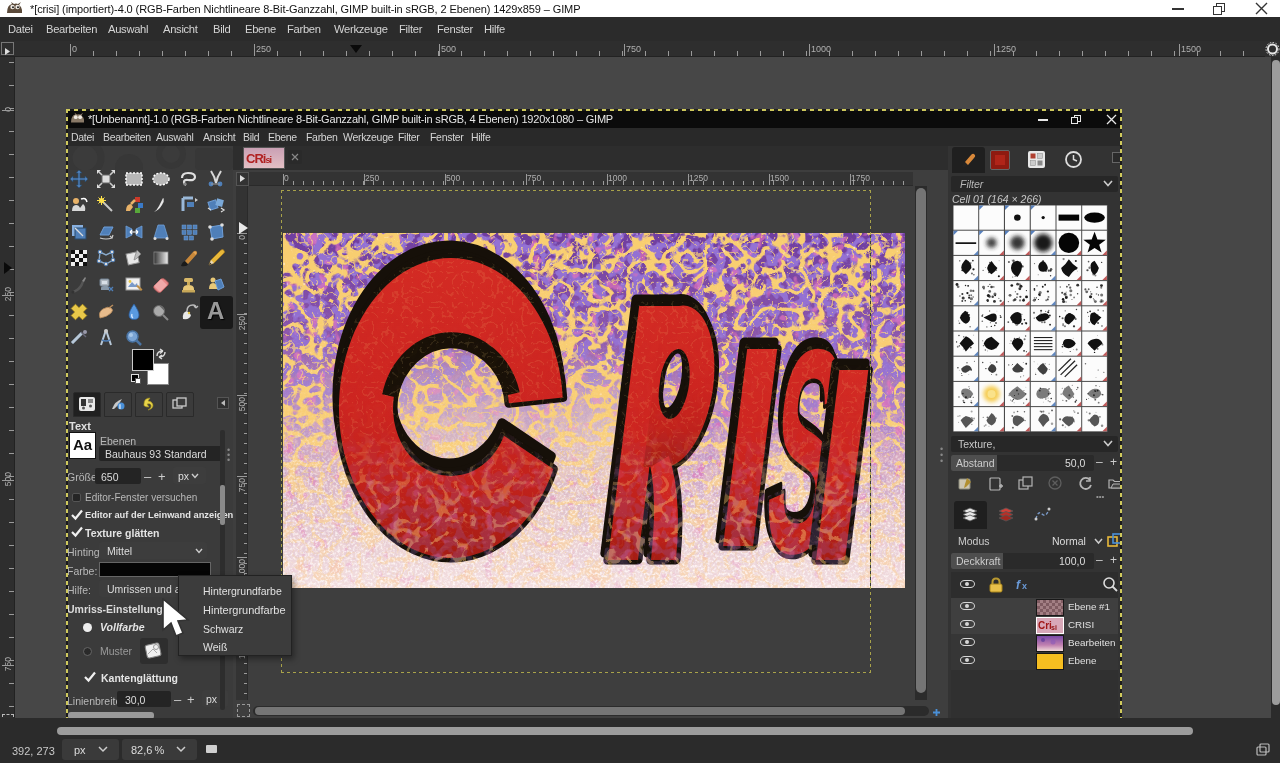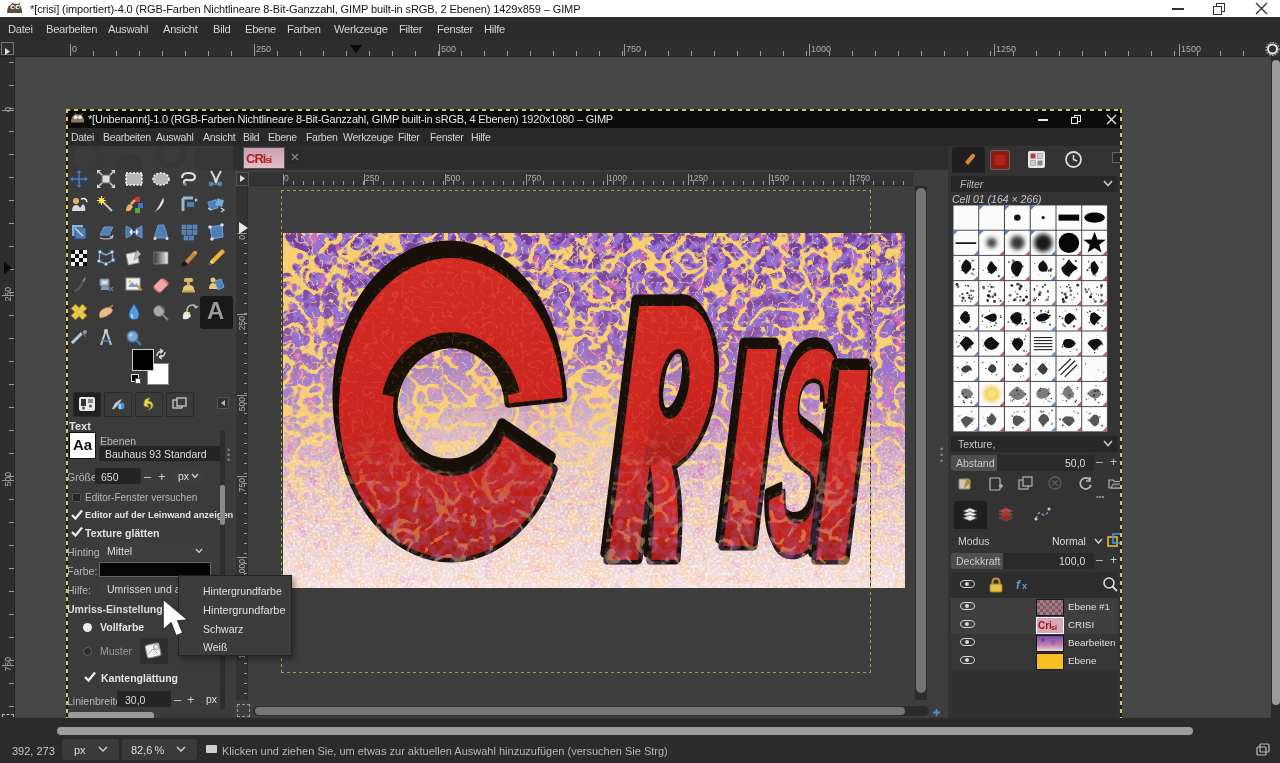--- a/index.html
+++ b/index.html
@@ -499,21 +499,21 @@
 <svg class="abs" style="left:128px;top:438px" width="8" height="7">
       <path d="M1 1 L4.0 4.5 L7 1" stroke="#ccc" stroke-width="1.4" fill="none"></path>
     </svg>
 <div class="abs" style="left:0px;top:455px;font-size:10.5px;color:#b8b8b8;">Farbe:</div>
 <div class="abs" style="left:32px;top:452px;width:112px;height:15px;background:#050505;border:1px solid #666;"></div>
 <div class="abs" style="left:0px;top:474px;font-size:10.5px;color:#b8b8b8;">Hilfe:</div>
 <div class="abs" style="left:32px;top:470px;width:112px;height:17px;background:#3d3d3d;border-radius:3px;"></div>
 <div class="abs" style="left:40px;top:473px;font-size:10.5px;color:#dcdcdc;">Umrissen und ausg</div>
 <div class="abs" style="left:0px;top:493px;font-size:10.5px;color:#dcdcdc;font-weight:bold;">Umriss-Einstellungen</div>
 <div class="abs" style="left:16px;top:513px;width:9px;height:9px;border-radius:50%;background:#eee;"></div>
-<div class="abs" style="left:33px;top:511px;font-size:10.5px;color:#e4e4e4;font-weight:bold;">Vollfarbe</div>
+<div class="abs" style="left:33px;top:511px;font-size:10.5px;color:#e4e4e4;font-weight:bold;font-style:italic;">Vollfarbe</div>
 <div class="abs" style="left:111px;top:507px;width:50px;height:18px;background:#000;"></div>
 <div class="abs" style="left:16px;top:537px;width:9px;height:9px;border-radius:50%;background:#2a2a2a;border:1px solid #666;"></div>
 <div class="abs" style="left:33px;top:535px;font-size:10.5px;color:#9a9a9a;">Muster</div>
 <div class="abs" style="left:73px;top:528px;width:28px;height:26px;background:#2e2e2e;border-radius:3px;"><svg width="28" height="26">
         <rect x="6" y="6" width="14" height="13" rx="2" transform="rotate(-12 13 12)" fill="#f0f0f0" stroke="#888"></rect>
         <circle cx="16" cy="9" r="2.5" fill="none" stroke="#999"></circle>
         <path d="M8 16 L13 11 L17 15" stroke="#aaa" fill="none"></path>
       </svg></div>
 <div class="abs" style="left:17px;top:561px;width:10px;height:10px;"><svg width="13" height="12">
         <path d="M1 6 L4.5 9.5 L11 1.5" stroke="#f0f0f0" stroke-width="2.2" fill="none"></path>
@@ -1937,17 +1937,16 @@
 <div class="abs" style="left:74px;top:7px;font-size:11px;color:#ddd;">px</div>
 <svg class="abs" style="left:98px;top:9px" width="10" height="7">
       <path d="M1 1 L5 5 L9 1" stroke="#ccc" stroke-width="1.5" fill="none"></path>
     </svg>
 <div class="abs" style="left:122px;top:2px;width:75px;height:21px;background:#3a3a3a;border-radius:3px;"></div>
 <div class="abs" style="left:131px;top:7px;font-size:11px;color:#ddd;">82,6 %</div>
 <svg class="abs" style="left:176px;top:9px" width="10" height="7">
       <path d="M1 1 L5 5 L9 1" stroke="#ccc" stroke-width="1.5" fill="none"></path>
     </svg>
 <div class="abs" style="left:206px;top:8px;width:11px;height:8px;background:#cfcfcf;border-radius:1px;"></div>
-<div class="abs" style="left:222px;top:8px;font-size:11px;color:#b9b9b9;">Klicken und ziehen Sie, um etwas zur aktuellen Auswahl hinzuzufügen (versuchen Sie Strg)</div>
 <svg class="abs" style="left:1256px;top:6px" width="14" height="14">
       <rect x="1" y="4" width="9" height="8" rx="1" fill="none" stroke="#bbb" stroke-width="1.2"></rect>
       <rect x="4" y="1" width="9" height="8" rx="1" fill="none" stroke="#bbb" stroke-width="1.2"></rect>
     </svg>
 </div>
 </body></html>

